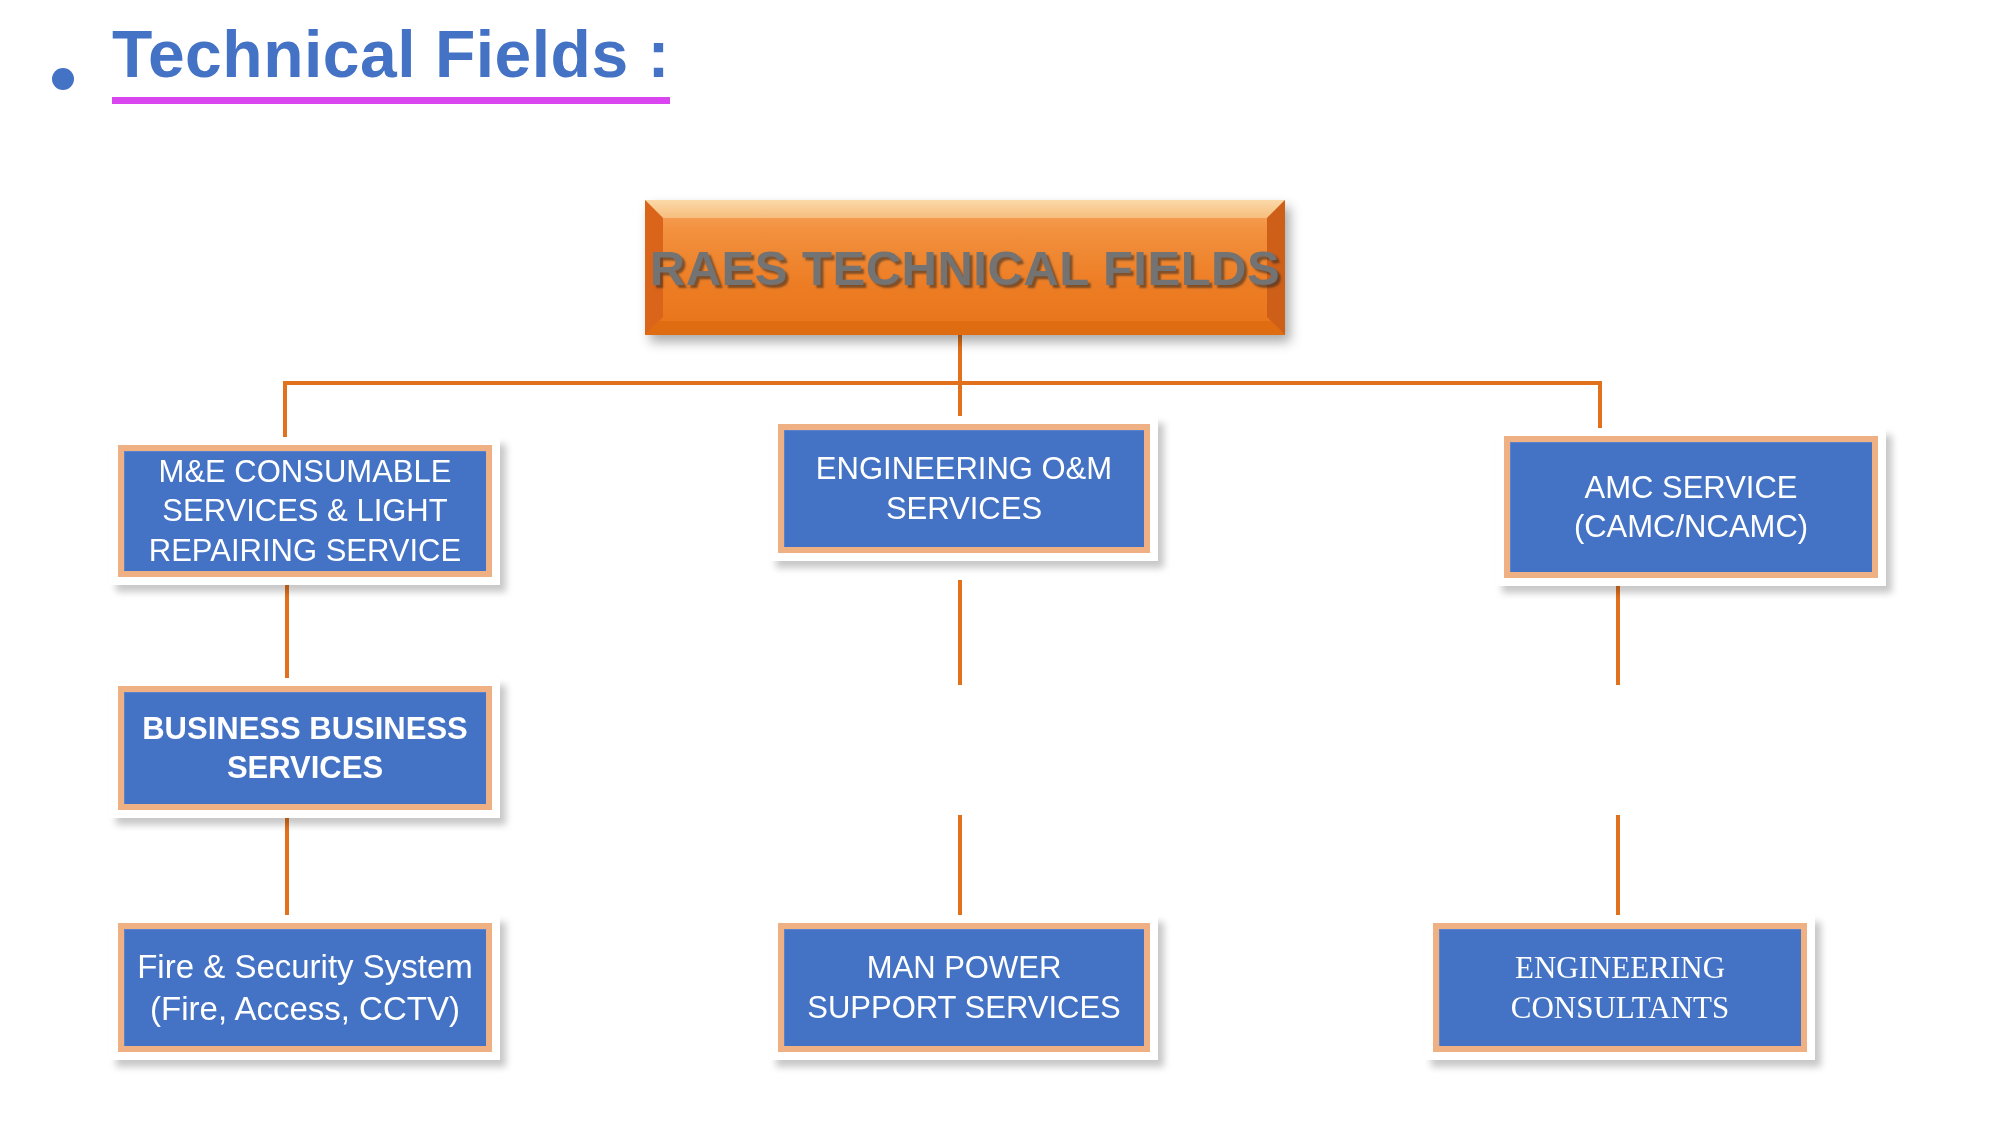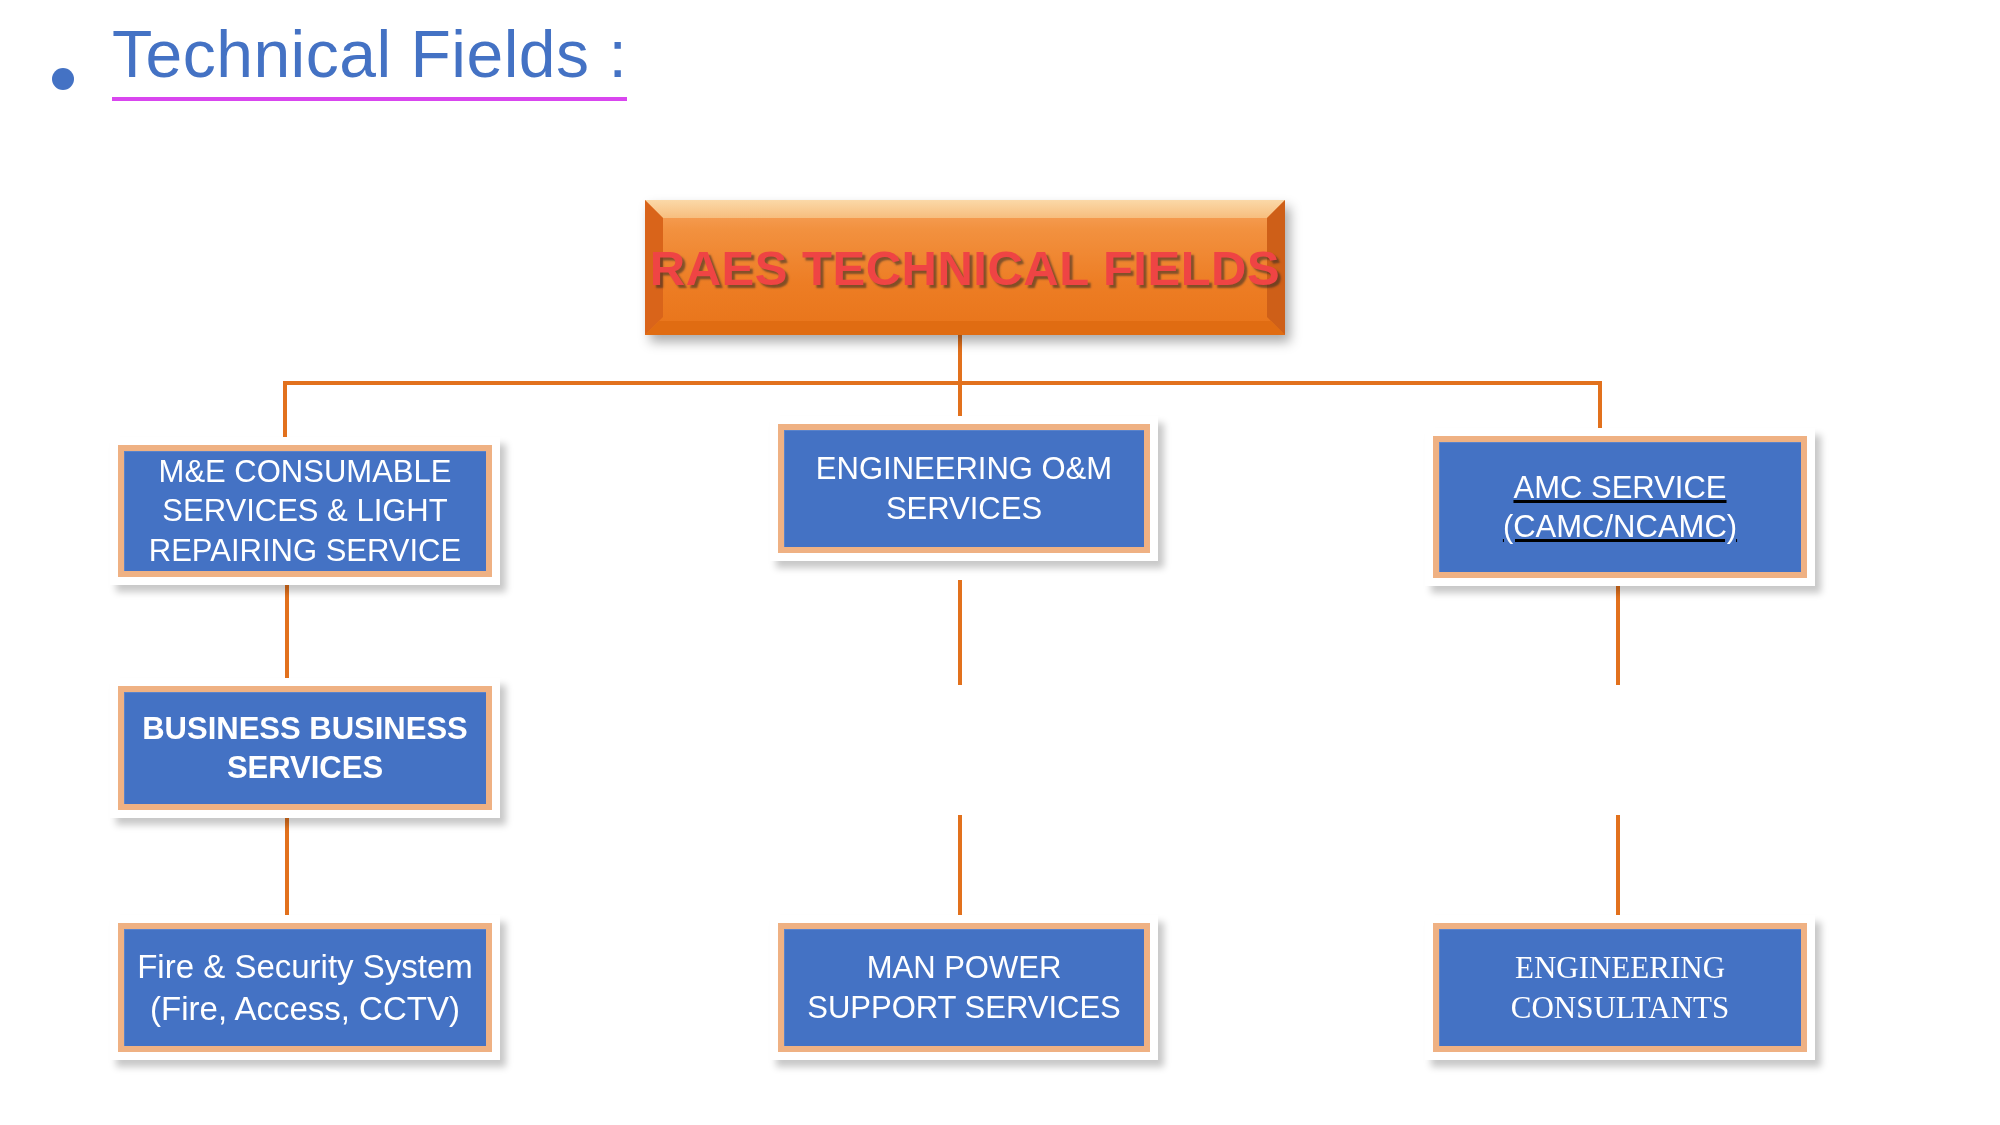--- a/index.html
+++ b/index.html
@@ -13,23 +13,23 @@
   }
   #slide{position:absolute;left:0;top:0;width:2000px;height:1125px;background:#fff;}
 
   
   .title-row{position:absolute;left:52px;top:20px;display:flex;align-items:flex-start;}
   .bullet{
     width:22px;height:22px;border-radius:50%;
     background:#4472C4;margin-top:48px;margin-right:38px;flex:0 0 auto;
   }
   .title-text{
-    font-size:66px;font-weight:normal;color:#4472C4;
+    font-size:66px;font-weight:bold;color:#4472C4;
     letter-spacing:0.5px;line-height:1.05;
-    border-bottom:4px solid #d946ef;padding-bottom:8px;
+    border-bottom:7px solid #d946ef;padding-bottom:8px;
     white-space:nowrap;
   }
 
   
   .conn{position:absolute;background:#E2711D;z-index:1;}
   .conn-v{width:4px;}
   .conn-h{height:4px;}
 
   
   .root-node{
@@ -59,21 +59,21 @@
     background:#CE5F18;
     clip-path:polygon(100% 0,100% 100%,0 calc(100% - 18px),0 18px);
   }
   .bev-bottom{
     bottom:0;left:0;width:100%;height:14px;
     background:#E06C12;
     clip-path:polygon(14px 0,calc(100% - 14px) 0,100% 100%,0 100%);
   }
   .root-label{
     position:absolute;inset:0;display:flex;align-items:center;justify-content:center;
-    font-size:49px;font-weight:bold;color:#ef4444;
+    font-size:49px;font-weight:bold;color:#737373;
     text-shadow:3px 3px 2px rgba(40,40,40,0.55);
     letter-spacing:0.5px;z-index:4;border-radius:10px;
   }
 
   
   .node{
     position:absolute;z-index:3;
     background:#FFFFFF;
     padding:8px;
     box-sizing:border-box;
@@ -167,21 +167,21 @@
   </div>
 
 
   <div class="node" style="left:770px;top:915px;width:388px;height:145px;">
     <div class="node-inner">
       <div class="node-label">MAN POWER
 SUPPORT SERVICES</div>
     </div>
   </div>
 
-  <div class="node" style="left:1425px;top:428px;width:390px;height:158px;text-decoration:underline;">
+  <div class="node" style="left:1496px;top:428px;width:390px;height:158px;">
     <div class="node-inner">
       <div class="node-label">AMC SERVICE
 (CAMC/NCAMC)</div>
     </div>
   </div>
 
 
   <div class="node" style="left:1425px;top:915px;width:390px;height:145px;font-family:Liberation Serif, serif;">
     <div class="node-inner">
       <div class="node-label">ENGINEERING

